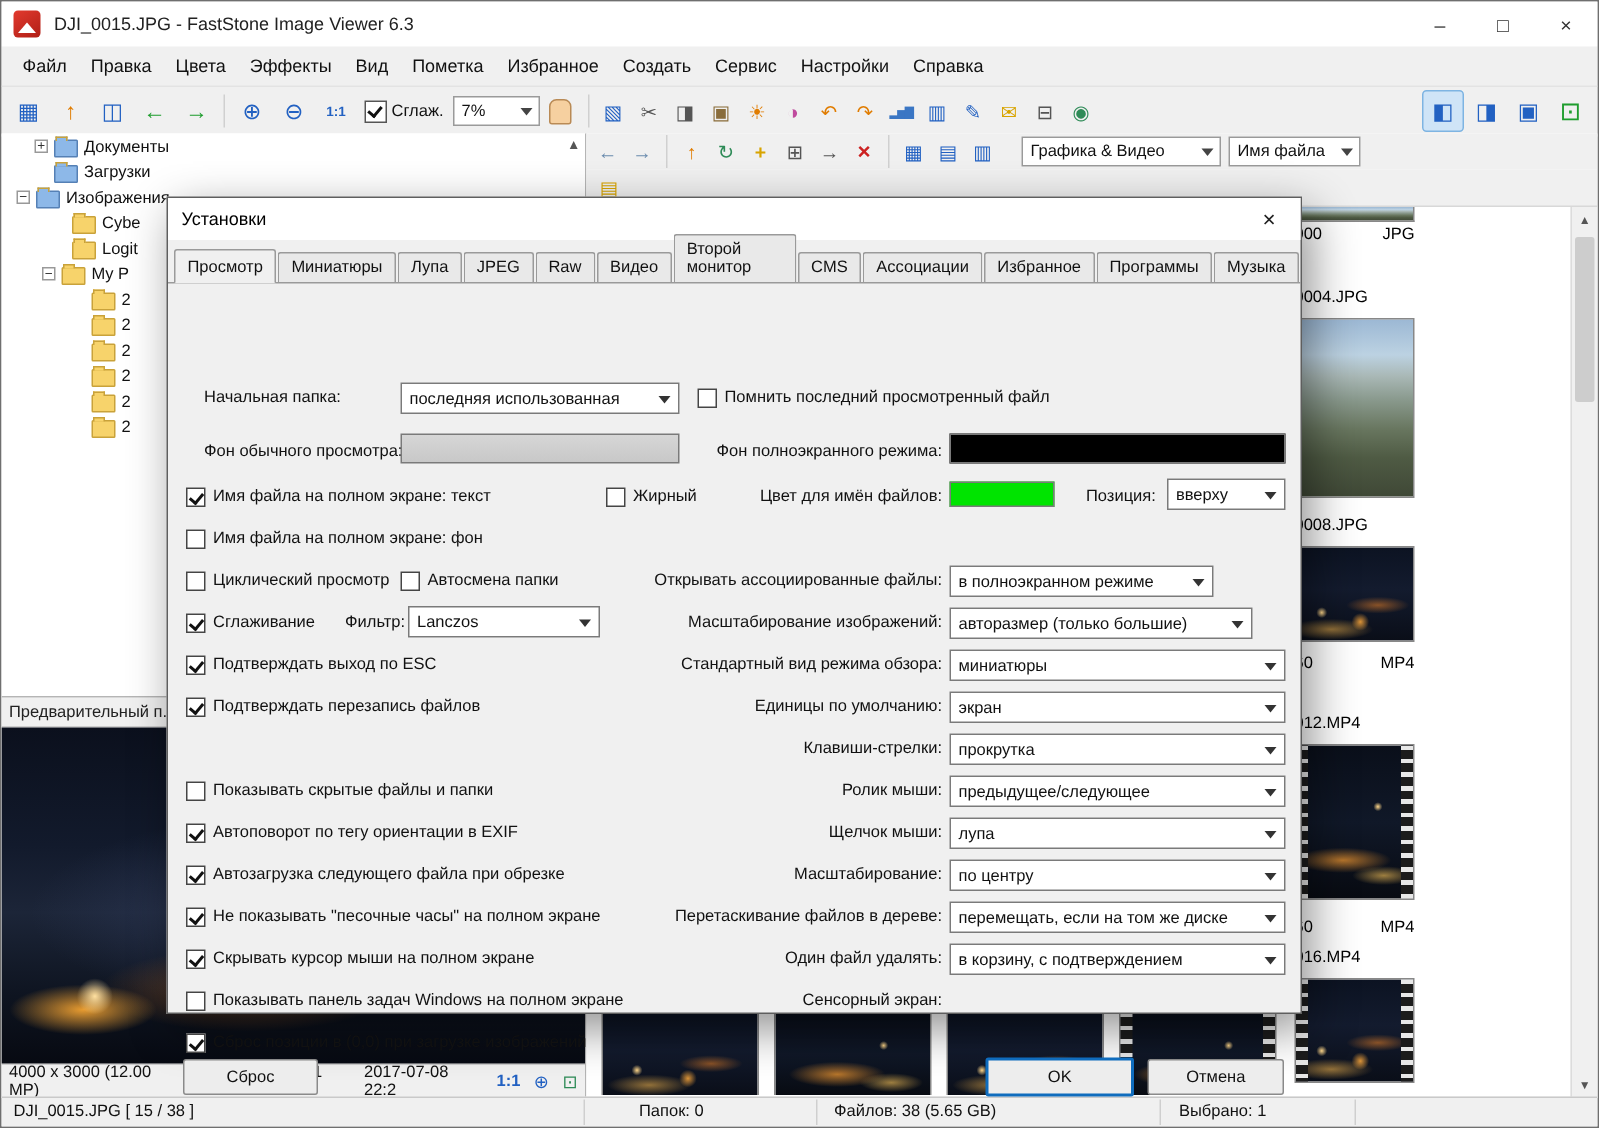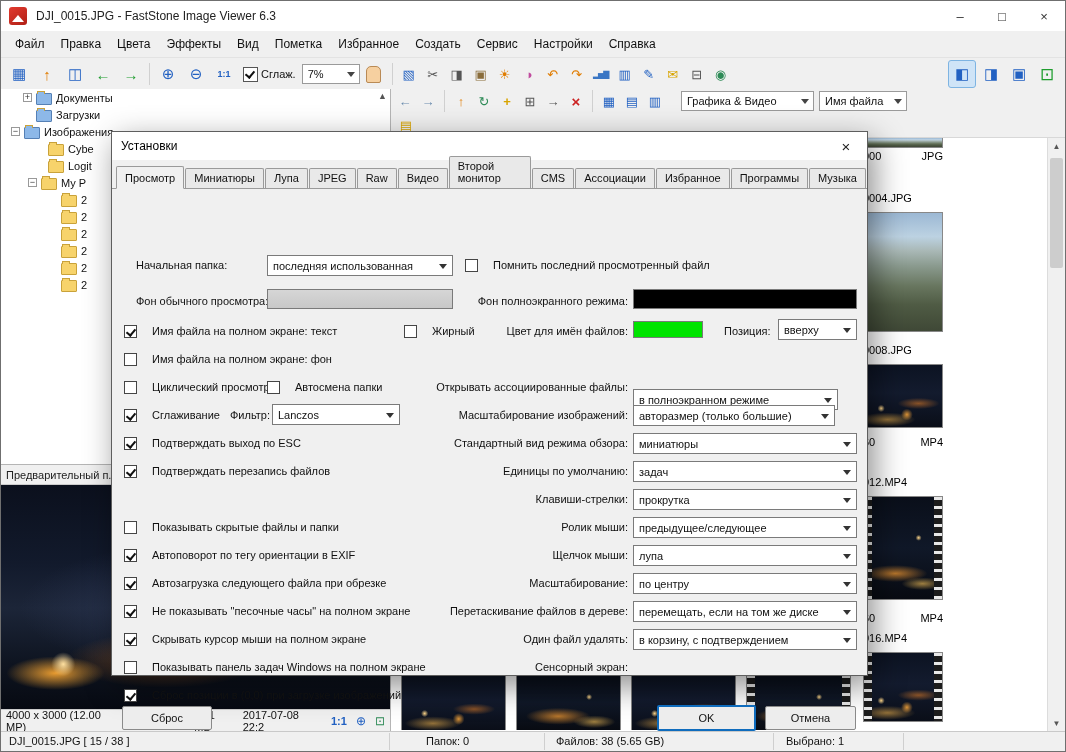--- a/index.html
+++ b/index.html
@@ -92,21 +92,21 @@
   .dialog{position:absolute;left:110px;top:130px;width:755px;height:543px;background:#f0f0f0;
           border:1px solid #5e5e5e;box-shadow:6px 10px 30px rgba(0,0,0,.45);z-index:10;}
   .dtitle{height:28px;background:#fff;display:flex;align-items:center;padding-left:9px;font-size:12px;color:#000;}
   .dclose{margin-left:auto;width:42px;height:28px;display:flex;align-items:center;justify-content:center;font-size:15px;color:#222;}
   .dtabs{display:flex;align-items:flex-end;padding:5px 0 0 4px;border-bottom:1px solid #9a9a9a;height:23px;box-sizing:content-box;}
   .dtab{font-size:11px;padding:3px 8px 4px;border:1px solid #9a9a9a;border-bottom:none;background:#e9e9e9;margin-right:1px;border-radius:2px 2px 0 0;color:#111;}
   .dtab.active{background:#f0f0f0;padding-top:5px;margin-bottom:-1px;border-bottom:1px solid #f0f0f0;}
   .dbody{position:absolute;top:57px;left:0;right:0;bottom:0;font-size:11px;}
   .lbl{position:absolute;height:15px;line-height:15px;white-space:nowrap;}
   .rlbl{position:absolute;left:200px;width:316px;text-align:right;height:15px;line-height:15px;white-space:nowrap;}
-  .cb{position:absolute;display:flex;align-items:center;gap:15px;height:16px;white-space:nowrap;}
+  .cb{position:absolute;display:flex;align-items:center;gap:5px;height:16px;white-space:nowrap;}
   .cb .box{width:13px;height:13px;background:#fff;border:1px solid #454545;position:relative;flex:none;box-sizing:border-box;}
   .cb[data-checked="true"] .box::before{content:"";position:absolute;left:3px;top:1px;width:4px;height:7px;border:solid #111;border-width:0 2px 2px 0;transform:rotate(40deg);}
   .sel{position:absolute;height:21px;background:#fff;border:1px solid #7a7a7a;display:flex;align-items:center;
        padding:0 16px 0 5px;box-sizing:border-box;white-space:nowrap;overflow:hidden;}
   .sel .tri{position:absolute;right:5px;top:8px;width:0;height:0;border:4px solid transparent;border-top:5px solid #333;}
   .sw{position:absolute;border:1px solid #7a7a7a;box-sizing:border-box;}
   .sw-gray{background:linear-gradient(180deg,#d6d6d6,#c8c8c8);}
   .sw-black{background:#000;}
   .sw-green{background:#00e400;}
   .btn{position:absolute;height:22px;background:#ededed;border:1px solid #8a8a8a;display:flex;align-items:center;justify-content:center;font-size:11px;border-radius:2px;}
@@ -393,21 +393,21 @@
 
       <label class="cb" style="left:12px;top:190px" data-checked="false">
         <span class="box"></span>
         <span>Циклический просмотр</span>
       </label>
       <label class="cb" style="left:155px;top:190px" data-checked="false">
         <span class="box"></span>
         <span>Автосмена папки</span>
       </label>
       <div class="rlbl" style="top:191px">Открывать ассоциированные файлы:</div>
-      <div class="sel" style="left:521px;top:200px;width:205px">
+      <div class="sel" style="left:521px;top:188px;width:176px">
         <span>в полноэкранном режиме</span>
           <span class="tri"></span>
       </div>
 
       <label class="cb" style="left:12px;top:218px" data-checked="true">
         <span class="box"></span>
         <span>Сглаживание</span>
       </label>
       <div class="lbl" style="left:118px;top:219px">Фильтр:</div>
       <div class="sel" style="left:160px;top:215px;width:128px">
@@ -429,21 +429,21 @@
         <span>миниатюры</span>
           <span class="tri"></span>
       </div>
 
       <label class="cb" style="left:12px;top:274px" data-checked="true">
         <span class="box"></span>
         <span>Подтверждать перезапись файлов</span>
       </label>
       <div class="rlbl" style="top:275px">Единицы по умолчанию:</div>
       <div class="sel" style="left:521px;top:272px;width:224px">
-        <span>задач</span>
+        <span>экран</span>
           <span class="tri"></span>
       </div>
 
       <div class="rlbl" style="top:303px">Клавиши-стрелки:</div>
       <div class="sel" style="left:521px;top:300px;width:224px">
         <span>прокрутка</span>
           <span class="tri"></span>
       </div>
 
       <label class="cb" style="left:12px;top:330px" data-checked="false">

